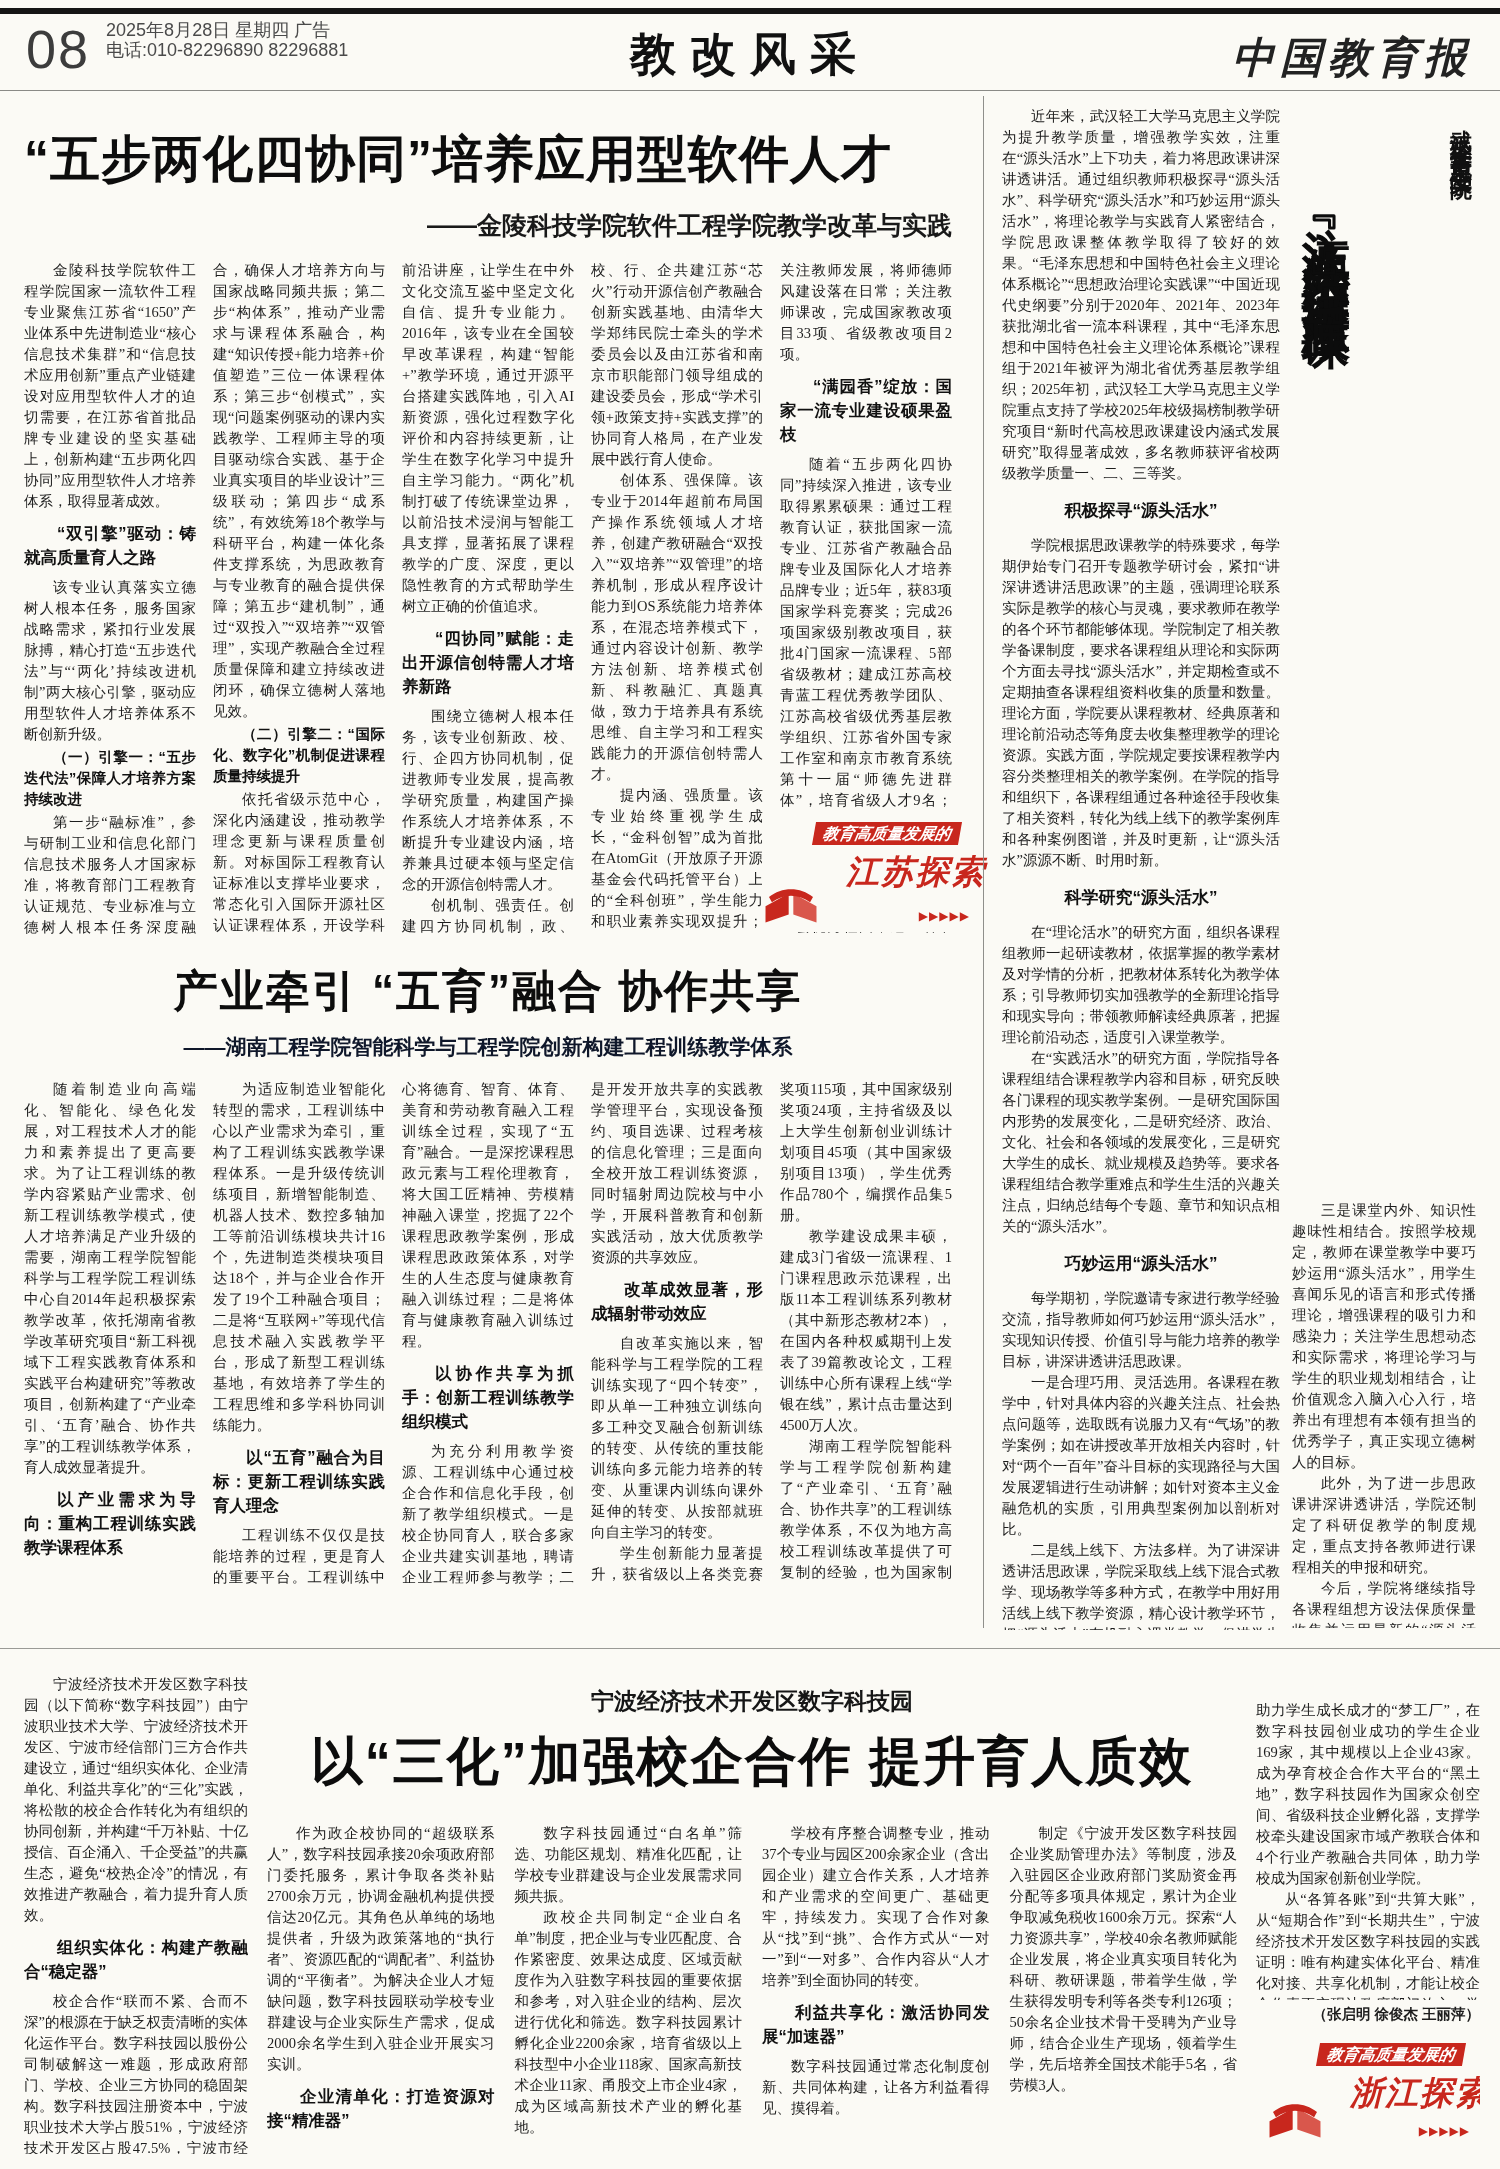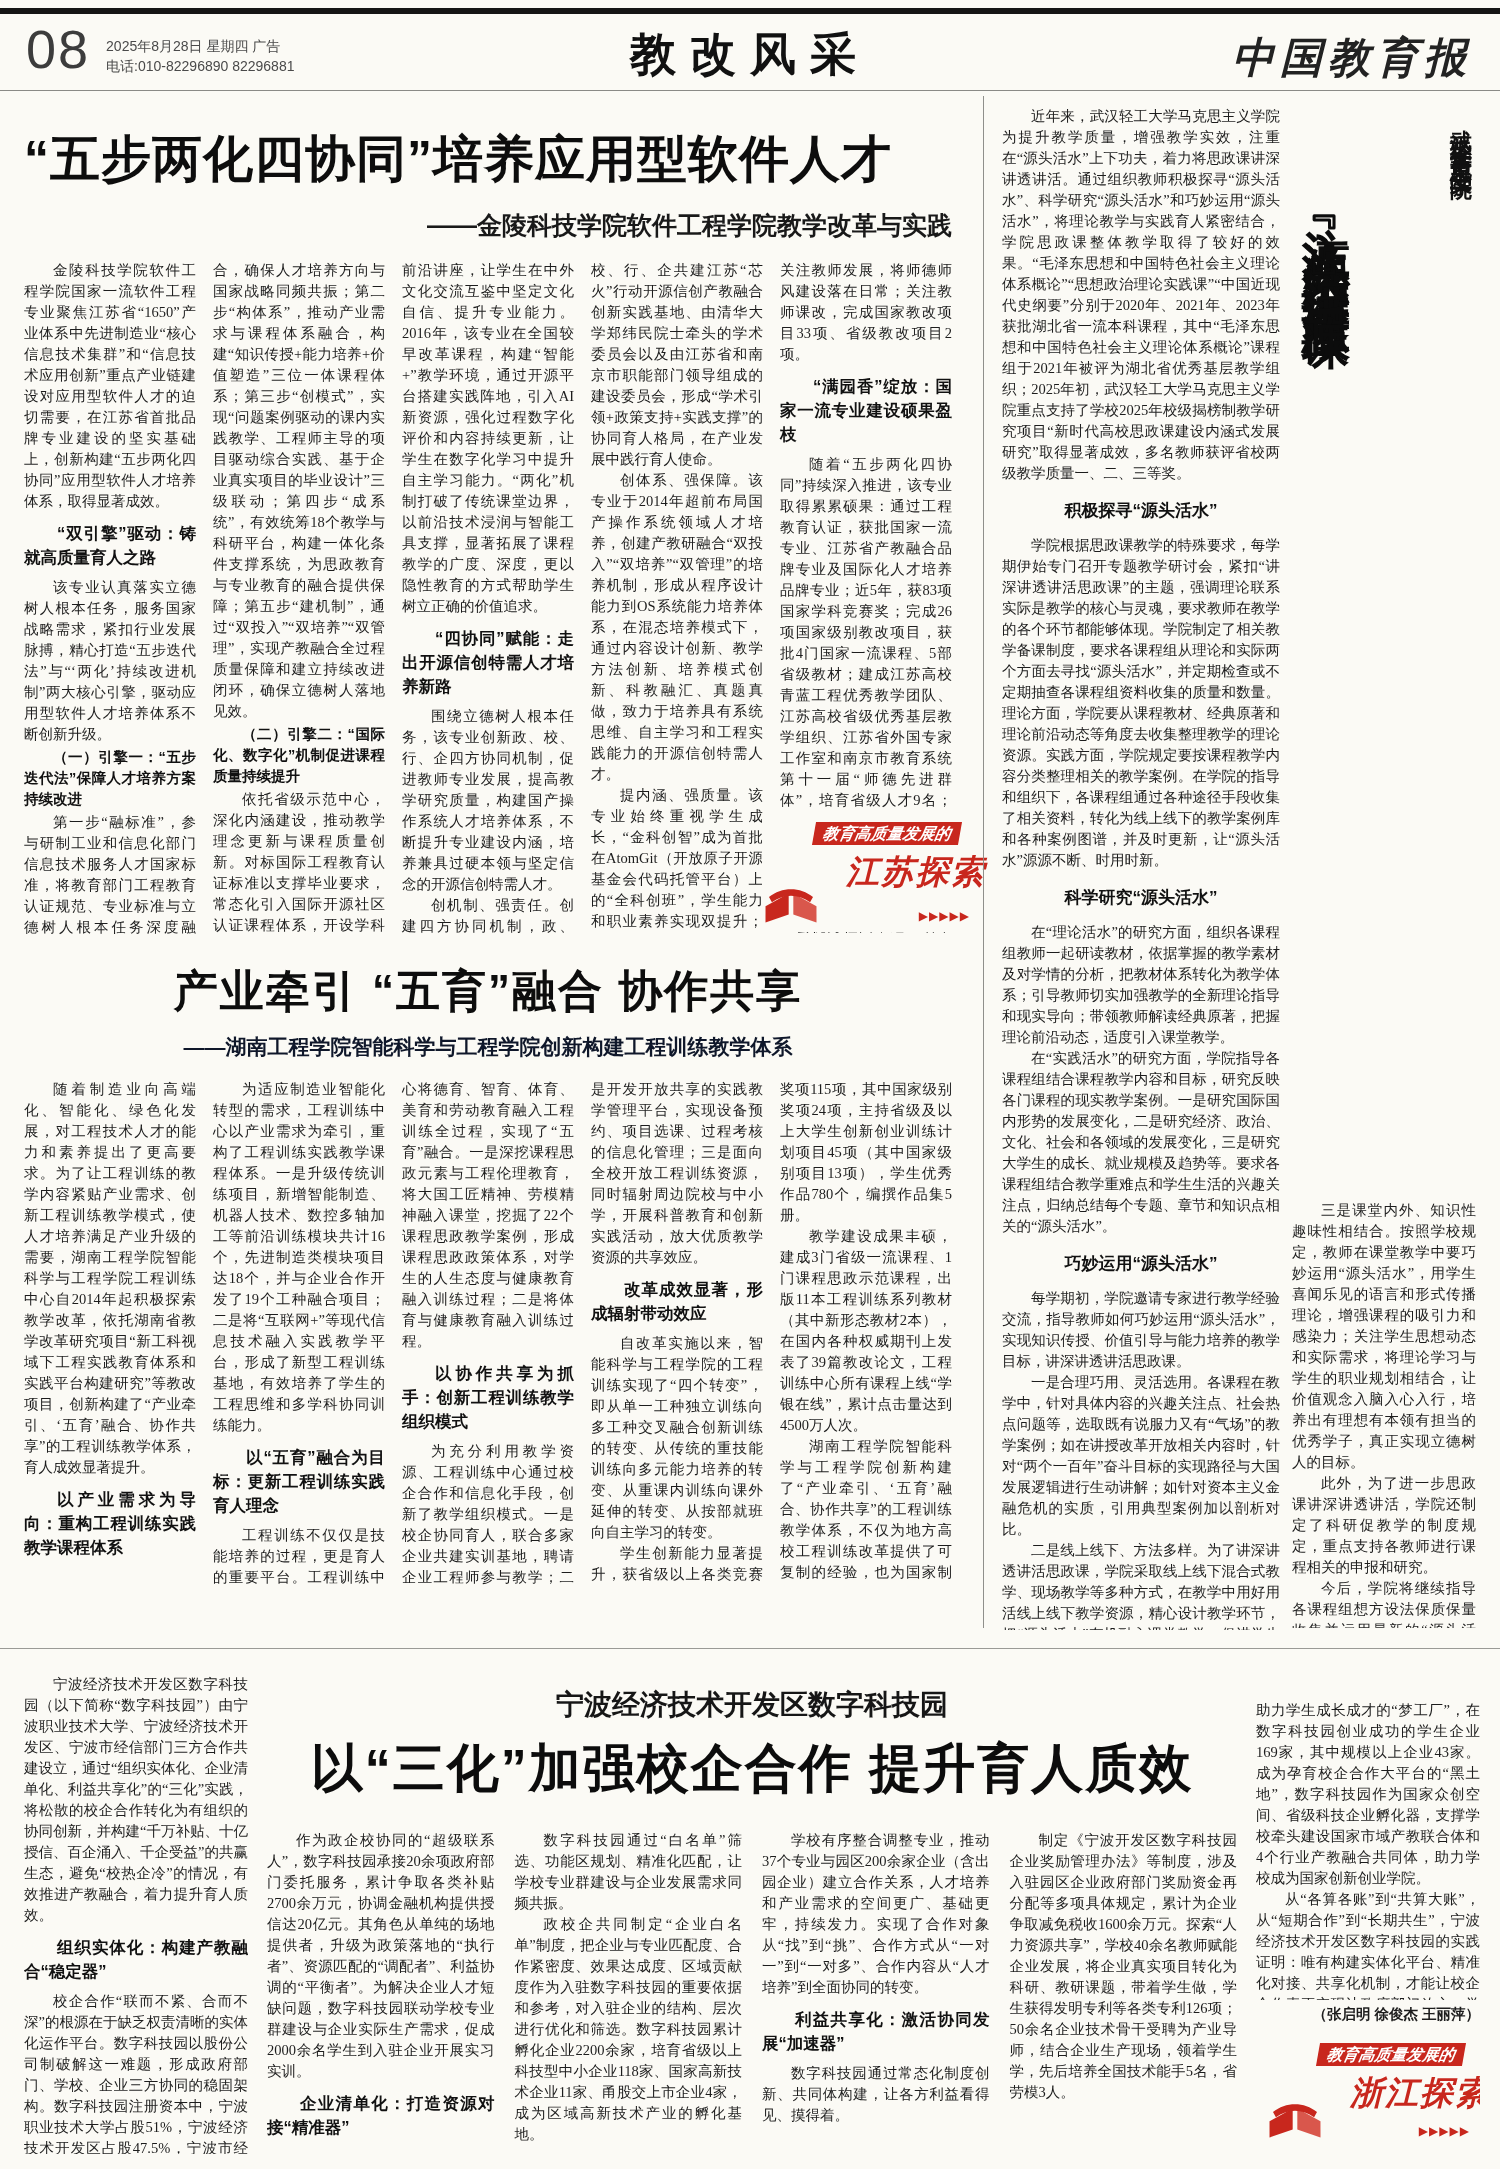--- a/index.html
+++ b/index.html
@@ -4,21 +4,21 @@
 <style>
   html,body{margin:0;padding:0;background:#e8e6e0;}
   .page{position:relative;width:1500px;height:2169px;margin:0 auto;background:#fbfaf5;overflow:hidden;
         font-family:"Liberation Serif","DejaVu Serif",serif;color:#1d1d1d;}
   .toprule{position:absolute;left:0;right:0;top:8px;height:6px;background:#151515;}
   .headrule{position:absolute;left:0;right:0;top:90px;height:1px;background:#8a8a86;}
 
   
   .header{position:absolute;left:26px;right:26px;top:20px;height:64px;}
   .pagenum{float:left;font-family:"Liberation Sans",sans-serif;font-weight:300;font-size:54px;line-height:58px;color:#3c3c3c;letter-spacing:2px;}
-  .dateblock{float:left;margin:16px 0 0 16px;font-family:"Liberation Sans",sans-serif;font-size:14px;line-height:20px;color:#4a4a4a;}
+  .dateblock{float:left;margin:0 0 0 16px;font-family:"Liberation Sans",sans-serif;font-size:18px;line-height:20px;color:#4a4a4a;}
   .section-title{position:absolute;left:50%;top:4px;transform:translateX(-50%);font-weight:900;font-size:46px;letter-spacing:14px;color:#111;}
   .masthead{position:absolute;right:2px;top:10px;font-style:italic;font-weight:900;font-size:42px;letter-spacing:6px;color:#222;}
 
   
   .blk{font-size:14.5px;line-height:21px;text-align:justify;}
   .p{text-indent:2em;}
   .pc{text-indent:0;}
   .h1{font-family:"Liberation Sans",sans-serif;font-weight:700;font-size:16.5px;line-height:24px;text-indent:2em;margin:9px 0 8px;color:#111;}
   .h2{font-family:"Liberation Sans",sans-serif;font-weight:700;font-size:14.5px;text-indent:2em;margin:2px 0;color:#111;}
   .hc{font-family:"Liberation Sans",sans-serif;font-weight:700;font-size:17px;text-align:center;text-indent:0;margin:16px 0 14px;color:#111;}
@@ -47,21 +47,21 @@
   
   .mid{position:absolute;left:24px;top:952px;width:928px;height:676px;}
   .m-headline{text-align:center;font-family:"Liberation Sans",sans-serif;font-weight:900;font-size:44px;letter-spacing:2px;margin-top:10px;color:#0d0d0d;}
   .m-sub{text-align:center;font-family:"Liberation Sans",sans-serif;font-weight:600;font-size:21px;margin-top:12px;color:#0f172a;}
   .m-body{margin-top:18px;height:524px;column-count:5;column-gap:17px;column-fill:auto;overflow:hidden;}
 
   
   .bottom{position:absolute;left:24px;top:1660px;width:1456px;height:498px;}
   .bt-grid{display:grid;grid-template-columns:224px 1fr 224px;column-gap:19px;height:100%;}
   .bt-left{padding-top:14px;height:480px;overflow:hidden;}
-  .bt-kicker{text-align:center;font-family:"Liberation Sans",sans-serif;font-weight:600;font-size:28px;margin-top:26px;color:#161616;}
+  .bt-kicker{text-align:center;font-family:"Liberation Sans",sans-serif;font-weight:600;font-size:23px;margin-top:26px;color:#161616;}
   .bt-headline{text-align:center;font-family:"Liberation Sans",sans-serif;font-weight:900;font-size:52px;letter-spacing:2px;margin-top:10px;color:#0c0c0c;}
   .bt-cbody{margin-top:26px;height:322px;column-count:4;column-gap:20px;column-fill:auto;overflow:hidden;}
   .bt-right{padding-top:40px;height:458px;overflow:hidden;}
   .bt-right-text{max-height:300px;overflow:hidden;}
 
   
   .badge{position:relative;width:206px;height:112px;}
   .badge-abs{position:absolute;left:738px;top:714px;background:#fbfaf5;padding:6px 0 0 4px;}
   .badge svg{position:absolute;left:0;bottom:6px;}
   .badge-top{position:absolute;left:52px;top:8px;background:#c8271d;color:#fff;font-family:"Liberation Sans",sans-serif;

